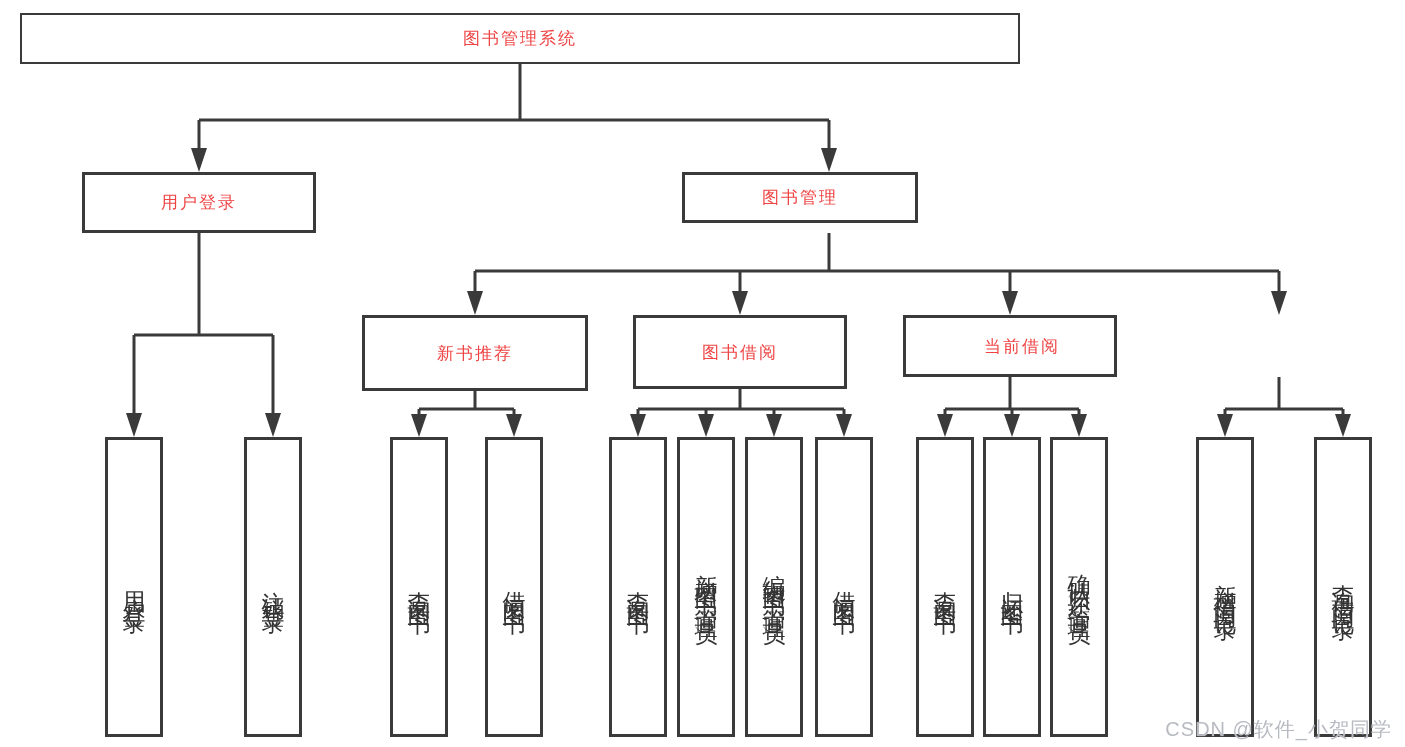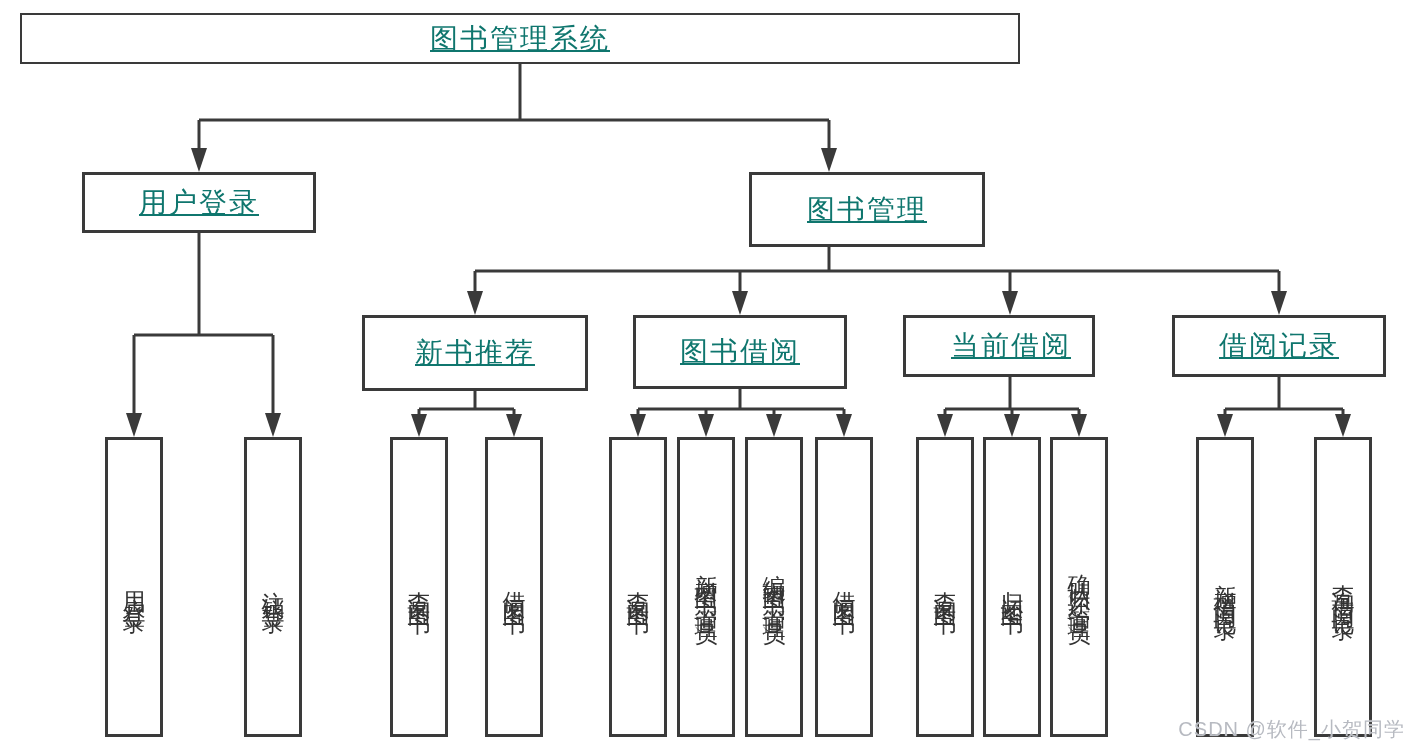--- a/index.html
+++ b/index.html
@@ -27,25 +27,24 @@
     background: #ffffff;
     border: 3px solid #3a3a3a;
     box-sizing: border-box;
     display: flex;
     align-items: center;
     justify-content: center;
     z-index: 2;
   }
   .node.root { border-width: 2px; }
   .node-label {
-    color: #0f766e;
-    font-size: 28px;
+    color: #ef4444;
+    font-size: 17px;
     letter-spacing: 2px;
     white-space: nowrap;
-    text-decoration: underline;
   }
   .leaf {
     position: absolute;
     top: 437px;
     width: 58px;
     height: 300px;
     background: #ffffff;
     border: 3px solid #3a3a3a;
     box-sizing: border-box;
     display: flex;
@@ -56,21 +55,21 @@
   .leaf-label {
     writing-mode: vertical-rl;
     text-orientation: mixed;
     color: #333333;
     font-size: 23px;
     line-height: 1;
     letter-spacing: 7px;
   }
   #watermark {
     position: absolute;
-    right: 0;
+    right: 13px;
     bottom: 4px;
     font-size: 20px;
     color: #b7bac1;
     text-shadow: 0 0 1px #ffffff;
     z-index: 3;
     letter-spacing: 1px;
   }
   svg line { stroke: #3a3a3a; stroke-width: 3; }
   svg polygon { fill: #3a3a3a; }
 </style>
@@ -141,35 +140,32 @@
     <polygon points="1335,414 1351,414 1343,437"></polygon>
   </svg>
 
   <div class="node root" style="left:20px; top:13px; width:1000px; height:51px;">
     <span class="node-label">图书管理系统</span>
   </div>
 
   <div class="node" style="left:82px; top:172px; width:234px; height:61px;">
     <span class="node-label">用户登录</span>
   </div>
-  <div class="node" style="left:749px; top:172px; width:236px; height:75px;">
+  <div class="node" style="left:682px; top:172px; width:236px; height:51px;">
     <span class="node-label">图书管理</span>
   </div>
 
   <div class="node" style="left:362px; top:315px; width:226px; height:76px;">
     <span class="node-label">新书推荐</span>
   </div>
   <div class="node" style="left:633px; top:315px; width:214px; height:74px;">
     <span class="node-label">图书借阅</span>
   </div>
-  <div class="node" style="left:903px; top:315px; width:192px; height:62px;padding-left:24px;">
+  <div class="node" style="left:903px; top:315px; width:214px; height:62px;padding-left:24px;">
     <span class="node-label">当前借阅</span>
-  </div>
-  <div class="node" style="left:1172px; top:315px; width:214px; height:62px;">
-    <span class="node-label">借阅记录</span>
   </div>
 
   <div class="leaf" style="left:105px;">
     <span class="leaf-label">用户登录</span>
   </div>
   <div class="leaf" style="left:244px;">
     <span class="leaf-label">注销登录</span>
   </div>
 
   <div class="leaf" style="left:390px;">

